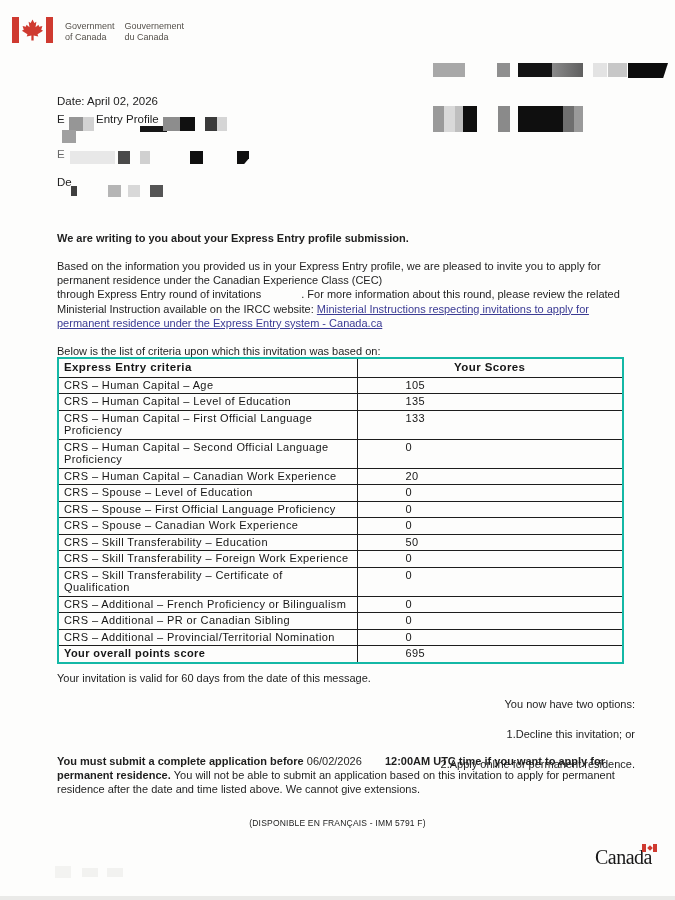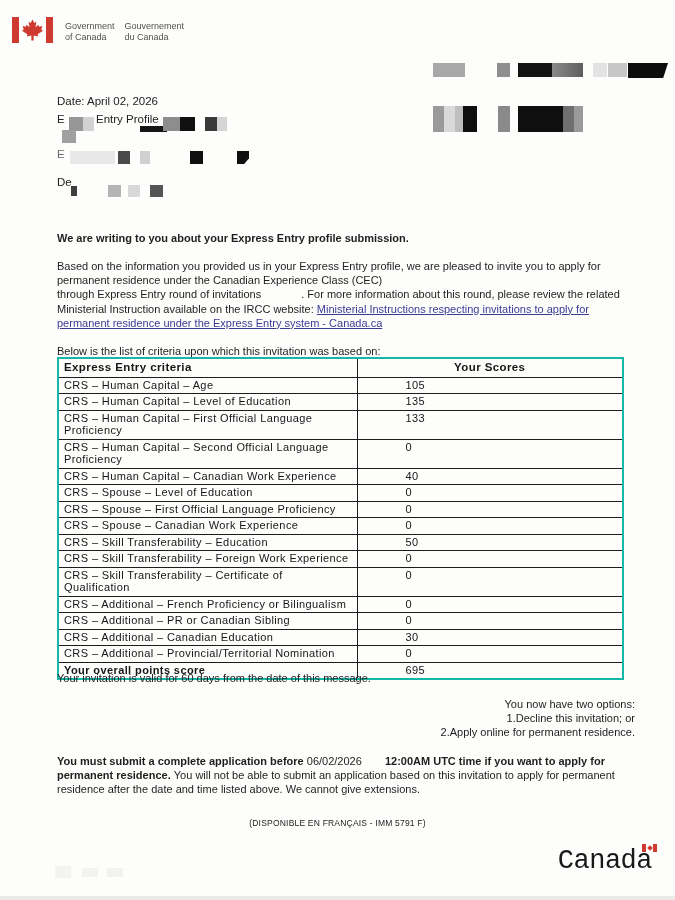--- a/index.html
+++ b/index.html
@@ -35,27 +35,27 @@
     font-size:11px;letter-spacing:0.4px;color:#161616;
     border:2px solid #14b8a6;
   }
   .scores-table th,.scores-table td{border:1px solid #1d1d1d;padding:1px 5px 2px 5px;line-height:12.5px;vertical-align:top;}
   .scores-table thead th{font-weight:bold;font-size:11.5px;padding-top:2px;padding-bottom:3px;}
   .scores-table thead th.crit-h{text-align:left;}
   .scores-table thead th.score-h{text-align:center;}
   .scores-table td.score{padding-left:48px;}
   .scores-table tr.total-row td.crit{font-weight:bold;}
   
-  .opt-row{margin-top:0;}
+  .opt-row{margin-top:16px;}
   .opt-num{display:inline-block;margin-left:25px;width:28px;}
   
   .footer-center{position:absolute;left:0;top:818px;width:100%;text-align:center;
     font-size:8.5px;letter-spacing:0.2px;color:#1c1c1c;}
   .wordmark{position:absolute;right:23px;top:846px;
-    font-family:Liberation Mono, monospace;font-size:27px;letter-spacing:-0.5px;color:#181818;text-align:center;}
+    font-family:Liberation Serif, serif;font-size:20px;letter-spacing:-0.5px;color:#181818;text-align:center;}
   .mini-flag{position:absolute;top:-2px;right:-5px;width:15px;height:8px;display:flex;}
   .mini-flag .mf-bar{width:4px;height:8px;background:var(--flag-red,#cf3a30);}
   .mini-flag .mf-mid{position:relative;flex:1;background:#fdfdfc;}
   .mini-flag .mf-leaf{position:absolute;left:50%;top:50%;width:4px;height:4px;margin:-2px 0 0 -2px;
     background:var(--flag-red,#cf3a30);transform:rotate(45deg);}
   .bottom-strip{position:absolute;left:0;bottom:0;width:100%;height:4px;background:#eaeae8;}
 </style>
 </head>
 <body>
 
@@ -157,21 +157,21 @@
           <td class="score">133</td>
         </tr>
 
         <tr>
           <td class="crit">CRS – Human Capital – Second Official Language Proficiency</td>
           <td class="score">0</td>
         </tr>
 
         <tr>
           <td class="crit">CRS – Human Capital – Canadian Work Experience</td>
-          <td class="score">40</td>
+          <td class="score">20</td>
         </tr>
 
         <tr>
           <td class="crit">CRS – Spouse – Level of Education</td>
           <td class="score">0</td>
         </tr>
 
         <tr>
           <td class="crit">CRS – Spouse – First Official Language Proficiency</td>
           <td class="score">0</td>
@@ -200,24 +200,20 @@
         <tr>
           <td class="crit">CRS – Additional – French Proficiency or Bilingualism</td>
           <td class="score">0</td>
         </tr>
 
         <tr>
           <td class="crit">CRS – Additional – PR or Canadian Sibling</td>
           <td class="score">0</td>
         </tr>
 
-        <tr>
-          <td class="crit">CRS – Additional – Canadian Education</td>
-          <td class="score">30</td>
-        </tr>
 
 
         <tr>
           <td class="crit">CRS – Additional – Provincial/Territorial Nomination</td>
           <td class="score">0</td>
         </tr>
 
         <tr class="total-row">
           <td class="crit">Your overall points score</td>
           <td class="score">695</td>

